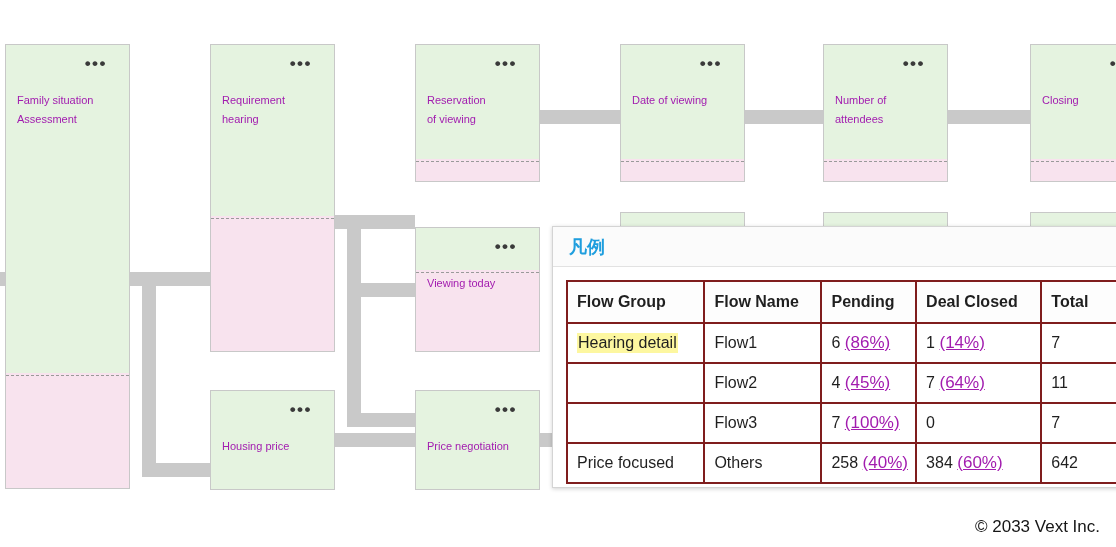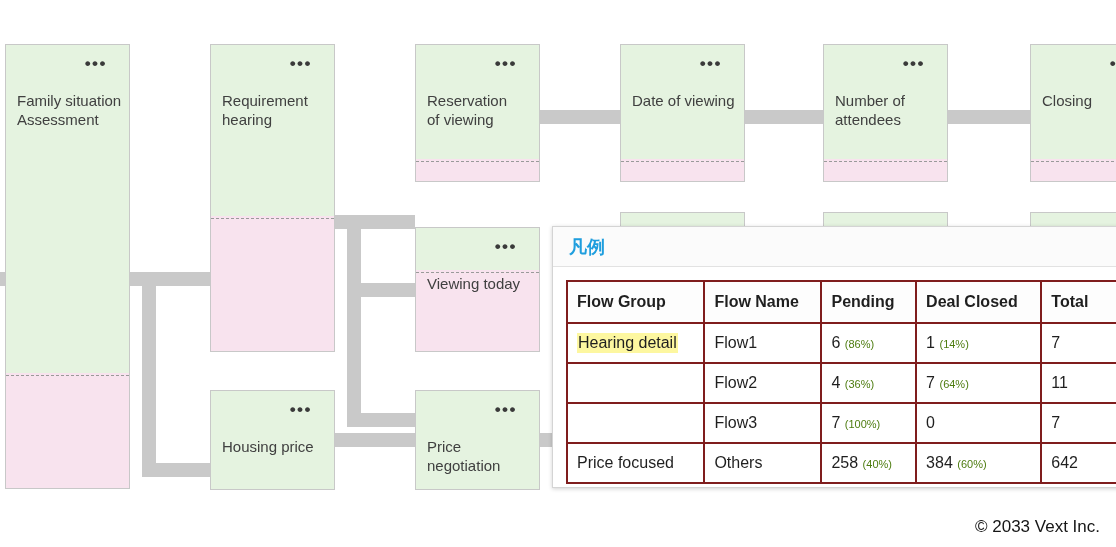--- a/index.html
+++ b/index.html
@@ -22,21 +22,21 @@
     background: #e5f3e0;
     overflow: hidden;
   }
   .node .dots {
     position: absolute; right: 22px; top: 16px;
     font-size: 17px; line-height: 6px; color: #3a3a3a;
     letter-spacing: 1.5px; font-weight: bold;
   }
   .node .node-label {
     position: absolute; left: 11px; top: 46px; right: 4px;
-    font-size: 15px; line-height: 19px; color: #404040;
+    font-size: 11px; line-height: 19px; color: #a21caf;
     white-space: pre-line;
   }
   .node .split {
     position: absolute; left: 0; right: 0;
     border-top: 1px dashed #9a9a9a;
   }
   .node .lower {
     position: absolute; left: 0; right: 0; bottom: 0;
     background: #f8e3ee;
   }
@@ -84,21 +84,21 @@
     height: 42px;
   }
   th.col-pending   { background: #e5f3e0; }
   th.col-closed    { background: #f8e3ee; }
   th.col-total     { background: #fdfdfd; }
   .c-group  { width: 135px; }
   .c-name   { width: 115px; }
   .c-pend   { width: 93px; }
   .c-closed { width: 123px; }
   .c-total  { width: 94px; }
-  .pct { color: #4d7c0f; font-size: 11px; }
+  .pct { color: #a21caf; font-size: 17px; text-decoration: underline; }
   .hl { background: #fdf7a0; padding: 1px 1px 2px 1px; }
   td.blank-group { border-top-color: transparent; border-bottom-color: transparent; }
 
   
   #footer {
     position: absolute; left: 0; bottom: 10px; width: 1100px;
     text-align: right; font-size: 17px; color: #161616;
   }
 </style>
 </head>
@@ -200,21 +200,21 @@
             <tr>
               <td class="c-group"><span class="hl">Hearing detail</span></td>
               <td class="c-name">Flow1</td>
               <td class="c-pend"><span>6</span> <span class="pct">(86%)</span></td>
               <td class="c-closed"><span>1</span> <span class="pct">(14%)</span></td>
               <td class="c-total">7</td>
             </tr>
             <tr>
               <td class="c-group blank-group"></td>
               <td class="c-name">Flow2</td>
-              <td class="c-pend"><span>4</span> <span class="pct">(36%)</span></td>
+              <td class="c-pend"><span>4</span> <span class="pct">(45%)</span></td>
               <td class="c-closed"><span>7</span> <span class="pct">(64%)</span></td>
               <td class="c-total">11</td>
             </tr>
             <tr>
               <td class="c-group blank-group"></td>
               <td class="c-name">Flow3</td>
               <td class="c-pend"><span>7</span> <span class="pct">(100%)</span></td>
               <td class="c-closed"><span>0</span></td>
               <td class="c-total">7</td>
             </tr>

